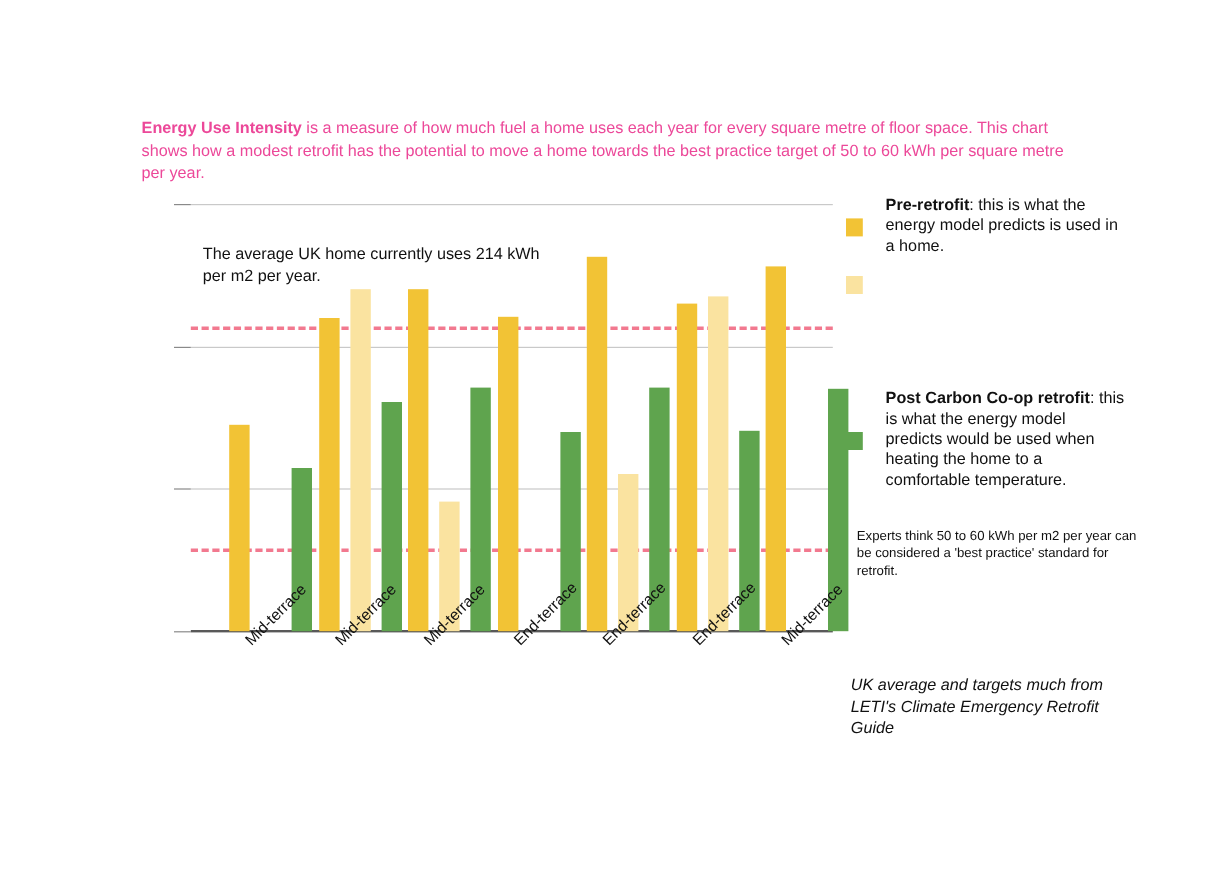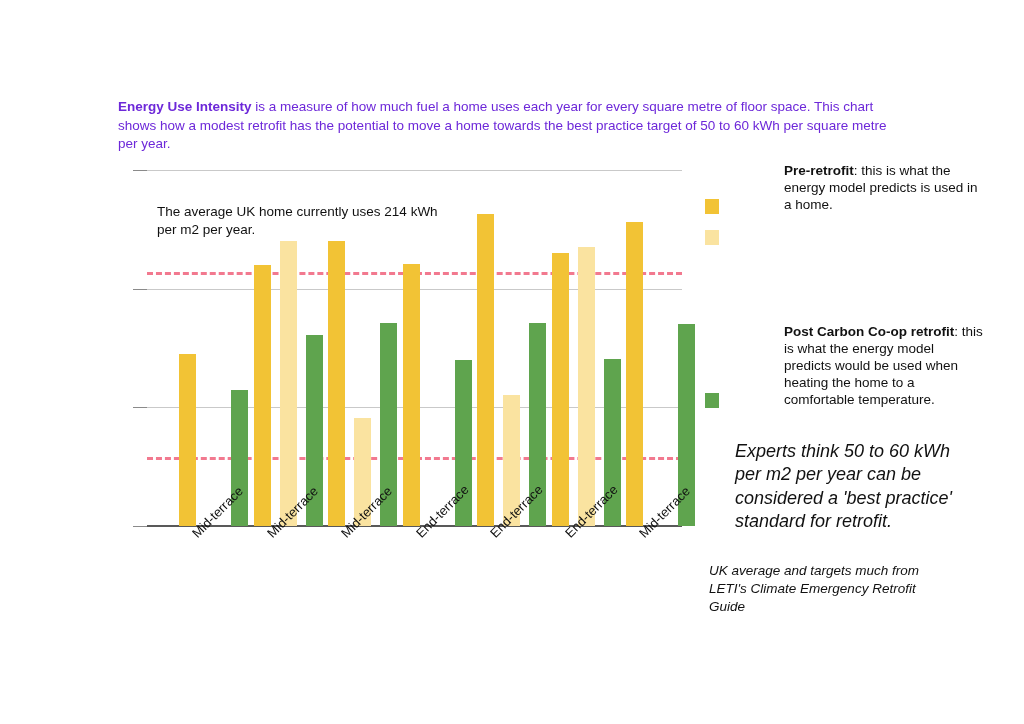--- a/index.html
+++ b/index.html
@@ -5,26 +5,26 @@
   html,body{margin:0;padding:0;}
   body{
     width:1024px;height:724px;background:#ffffff;
     font-family:"Liberation Sans", sans-serif;
     color:#1a1a1a;overflow:hidden;position:relative;
   }
 
   
   .intro{
     position:absolute;left:118px;top:98px;width:790px;
-    font-size:13.5px;line-height:1.38;color:#6d28d9;
+    font-size:13.5px;line-height:1.38;color:#ec4899;
   }
   .intro b{font-weight:bold;}
 
   
-  .chart-wrap{position:absolute;left:4px;top:0;width:700px;height:640px;}
+  .chart-wrap{position:absolute;left:16px;top:0;width:700px;height:640px;}
 
   .plot{
     position:absolute;left:143px;top:170px;width:535px;height:356px;
   }
   .gridline{
     position:absolute;left:0;width:535px;height:1px;background:#c9c9c9;
   }
   .axis-zero{
     position:absolute;left:0;width:535px;height:2px;background:#595959;
   }
@@ -46,32 +46,32 @@
   }
 
   .xlabels{position:absolute;left:143px;top:530px;width:560px;height:100px;}
   .xlabel{
     position:absolute;top:0;font-size:13px;color:#111;white-space:nowrap;
     transform:rotate(-45deg);transform-origin:left top;
   }
 
   
   .legend{position:absolute;left:705px;top:155px;width:260px;}
-  .legend-row{position:absolute;left:0;display:flex;align-items:flex-end;gap:46px;}
+  .legend-row{position:absolute;left:0;display:flex;align-items:center;}
   .swatch{
     width:14px;height:15px;flex:0 0 14px;margin-right:19px;margin-top:3px;
   }
   .legend-text{
     font-size:13.5px;line-height:1.25;width:200px;color:#111;
   }
   .legend-text b{font-weight:bold;}
 
   .note{
-    position:absolute;left:735px;top:440px;width:235px;
-    font-size:18px;line-height:1.3;color:#111;font-style:italic;
+    position:absolute;left:714px;top:440px;width:235px;
+    font-size:11px;line-height:1.3;color:#111;
   }
   .source{
     position:absolute;left:709px;top:562px;width:235px;
     font-size:13.5px;line-height:1.32;color:#111;font-style:italic;
   }
 </style>
 </head>
 <body>
 
 <div class="intro">

